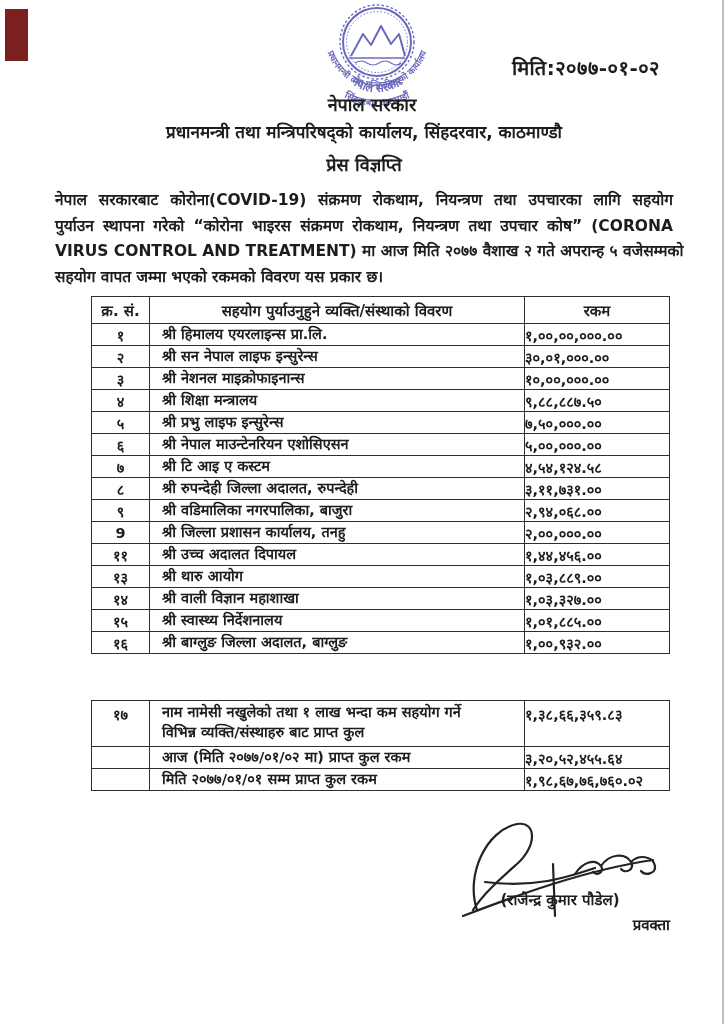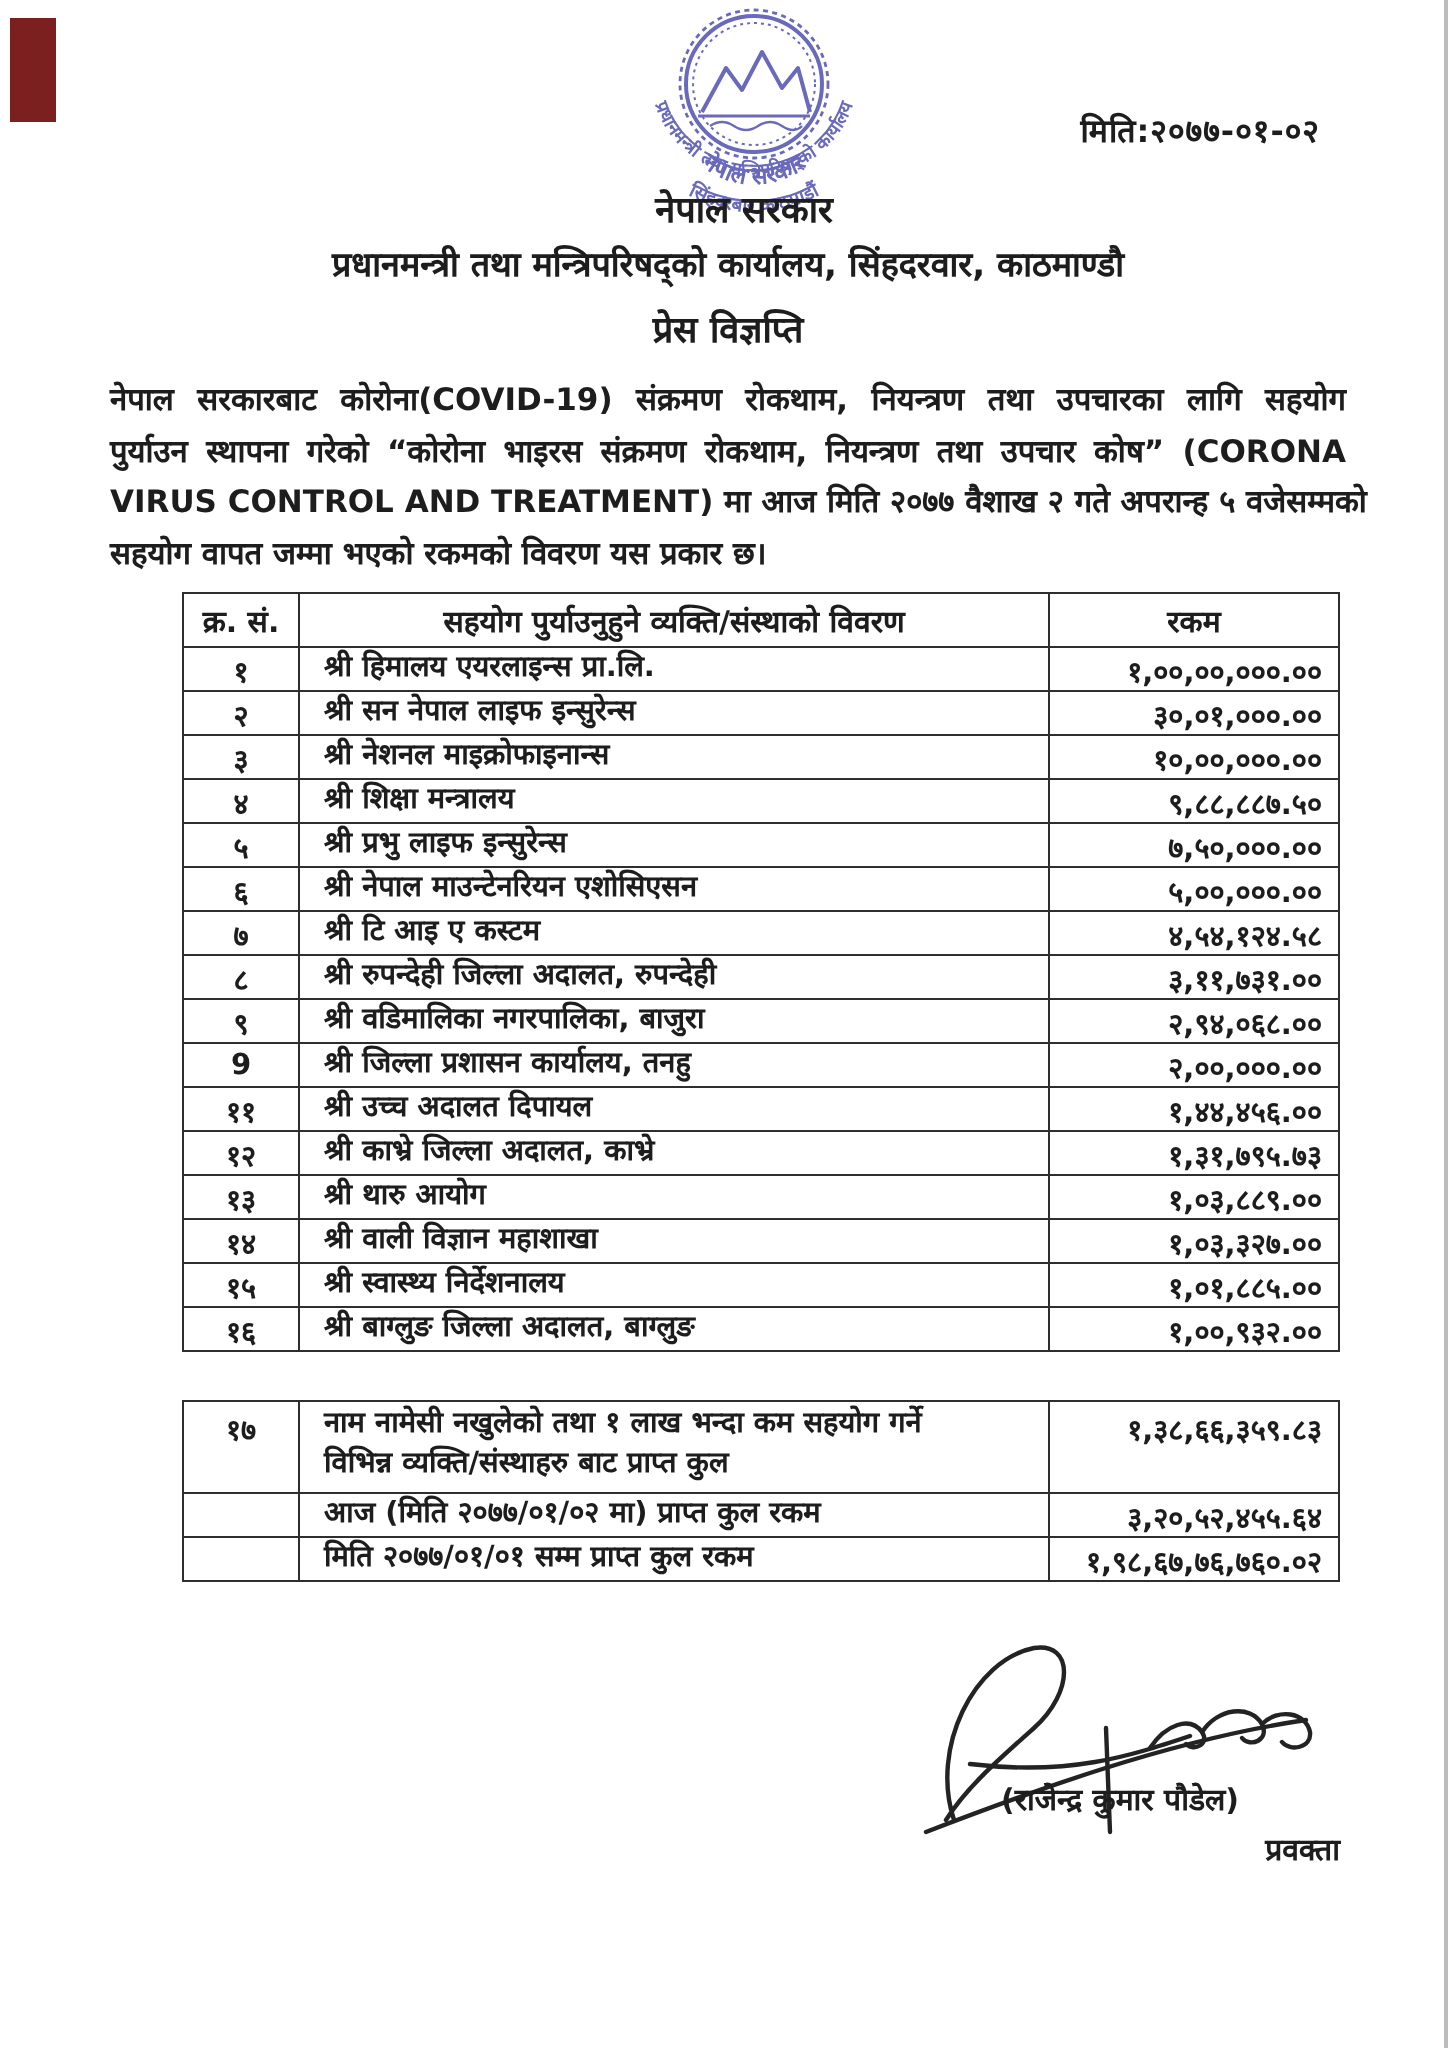--- a/index.html
+++ b/index.html
@@ -8,21 +8,21 @@
     background:#ffffff;color:#1d1d1d;
     font-family:"DejaVu Sans","Liberation Sans",sans-serif;
   }
   .abs{position:absolute;}
 
   
   .red-mark{left:5px;top:9px;width:23px;height:52px;background:#7c1f1f;}
   .edge-line{left:722px;top:0;width:2px;height:1024px;background:#bdbdbd;}
 
   
-  .date{top:54px;right:68px;font-size:16px;font-weight:600;letter-spacing:.5px;}
+  .date{top:54px;right:68px;font-size:20px;font-weight:600;letter-spacing:.5px;}
   .gov-title{top:92px;left:0;width:100%;text-align:center;font-size:18px;font-weight:700;padding-left:16px;box-sizing:border-box;}
   .office-title{top:120px;left:0;width:100%;text-align:center;font-size:17px;font-weight:700;}
   .press-title{top:152px;left:0;width:100%;text-align:center;font-size:18px;font-weight:700;
     text-underline-offset:4px;text-decoration-thickness:1.5px;}
 
   
   .stamp{left:297px;top:0;width:160px;height:122px;opacity:.9;}
 
   
   .intro{top:188px;left:55px;width:618px;font-size:15.5px;font-weight:600;}
@@ -31,21 +31,21 @@
 
   
   table{border-collapse:collapse;table-layout:fixed;width:578px;margin-left:21px;}
   .tbl1{top:296px;left:70px;}
   .tbl2{top:700px;left:70px;}
   td,th{border:1.6px solid #2e2e2e;font-weight:600;overflow:hidden;}
   th{height:26px;font-size:15px;text-align:center;font-weight:700;padding:0 2px;}
   td{height:21px;font-size:14.5px;padding:0;}
   .c-sn{width:58px;text-align:center;}
   .c-name{width:375px;text-align:left;padding-left:12px;line-height:1.35;}
-  .c-amt{width:145px;text-align:right;padding-right:8px;}
+  .c-amt{width:145px;padding-right:8px;}
   .row17 td{height:42px;}
   .row17 .c-sn,.row17 .c-amt{vertical-align:top;padding-top:3px;}
   .row17 .c-name{vertical-align:top;padding-top:2px;}
 
   
   .signature{left:425px;top:812px;width:255px;height:115px;}
   .sig-name{top:889px;left:450px;width:220px;text-align:center;font-size:15px;font-weight:600;}
   .sig-title{top:914px;left:450px;width:220px;text-align:right;font-size:15px;font-weight:600;}
 </style>
 </head>
@@ -154,25 +154,20 @@
         <td class="c-sn">9</td>
         <td class="c-name">श्री जिल्ला प्रशासन कार्यालय, तनहु</td>
         <td class="c-amt">२,००,०००.००</td>
       </tr>
       <tr>
         <td class="c-sn">११</td>
         <td class="c-name">श्री उच्च अदालत दिपायल</td>
         <td class="c-amt">१,४४,४५६.००</td>
       </tr>
       <tr>
-        <td class="c-sn">१२</td>
-        <td class="c-name">श्री काभ्रे जिल्ला अदालत, काभ्रे</td>
-        <td class="c-amt">१,३१,७९५.७३</td>
-      </tr>
-      <tr>
         <td class="c-sn">१३</td>
         <td class="c-name">श्री थारु आयोग</td>
         <td class="c-amt">१,०३,८८९.००</td>
       </tr>
       <tr>
         <td class="c-sn">१४</td>
         <td class="c-name">श्री वाली विज्ञान महाशाखा</td>
         <td class="c-amt">१,०३,३२७.००</td>
       </tr>
       <tr>

